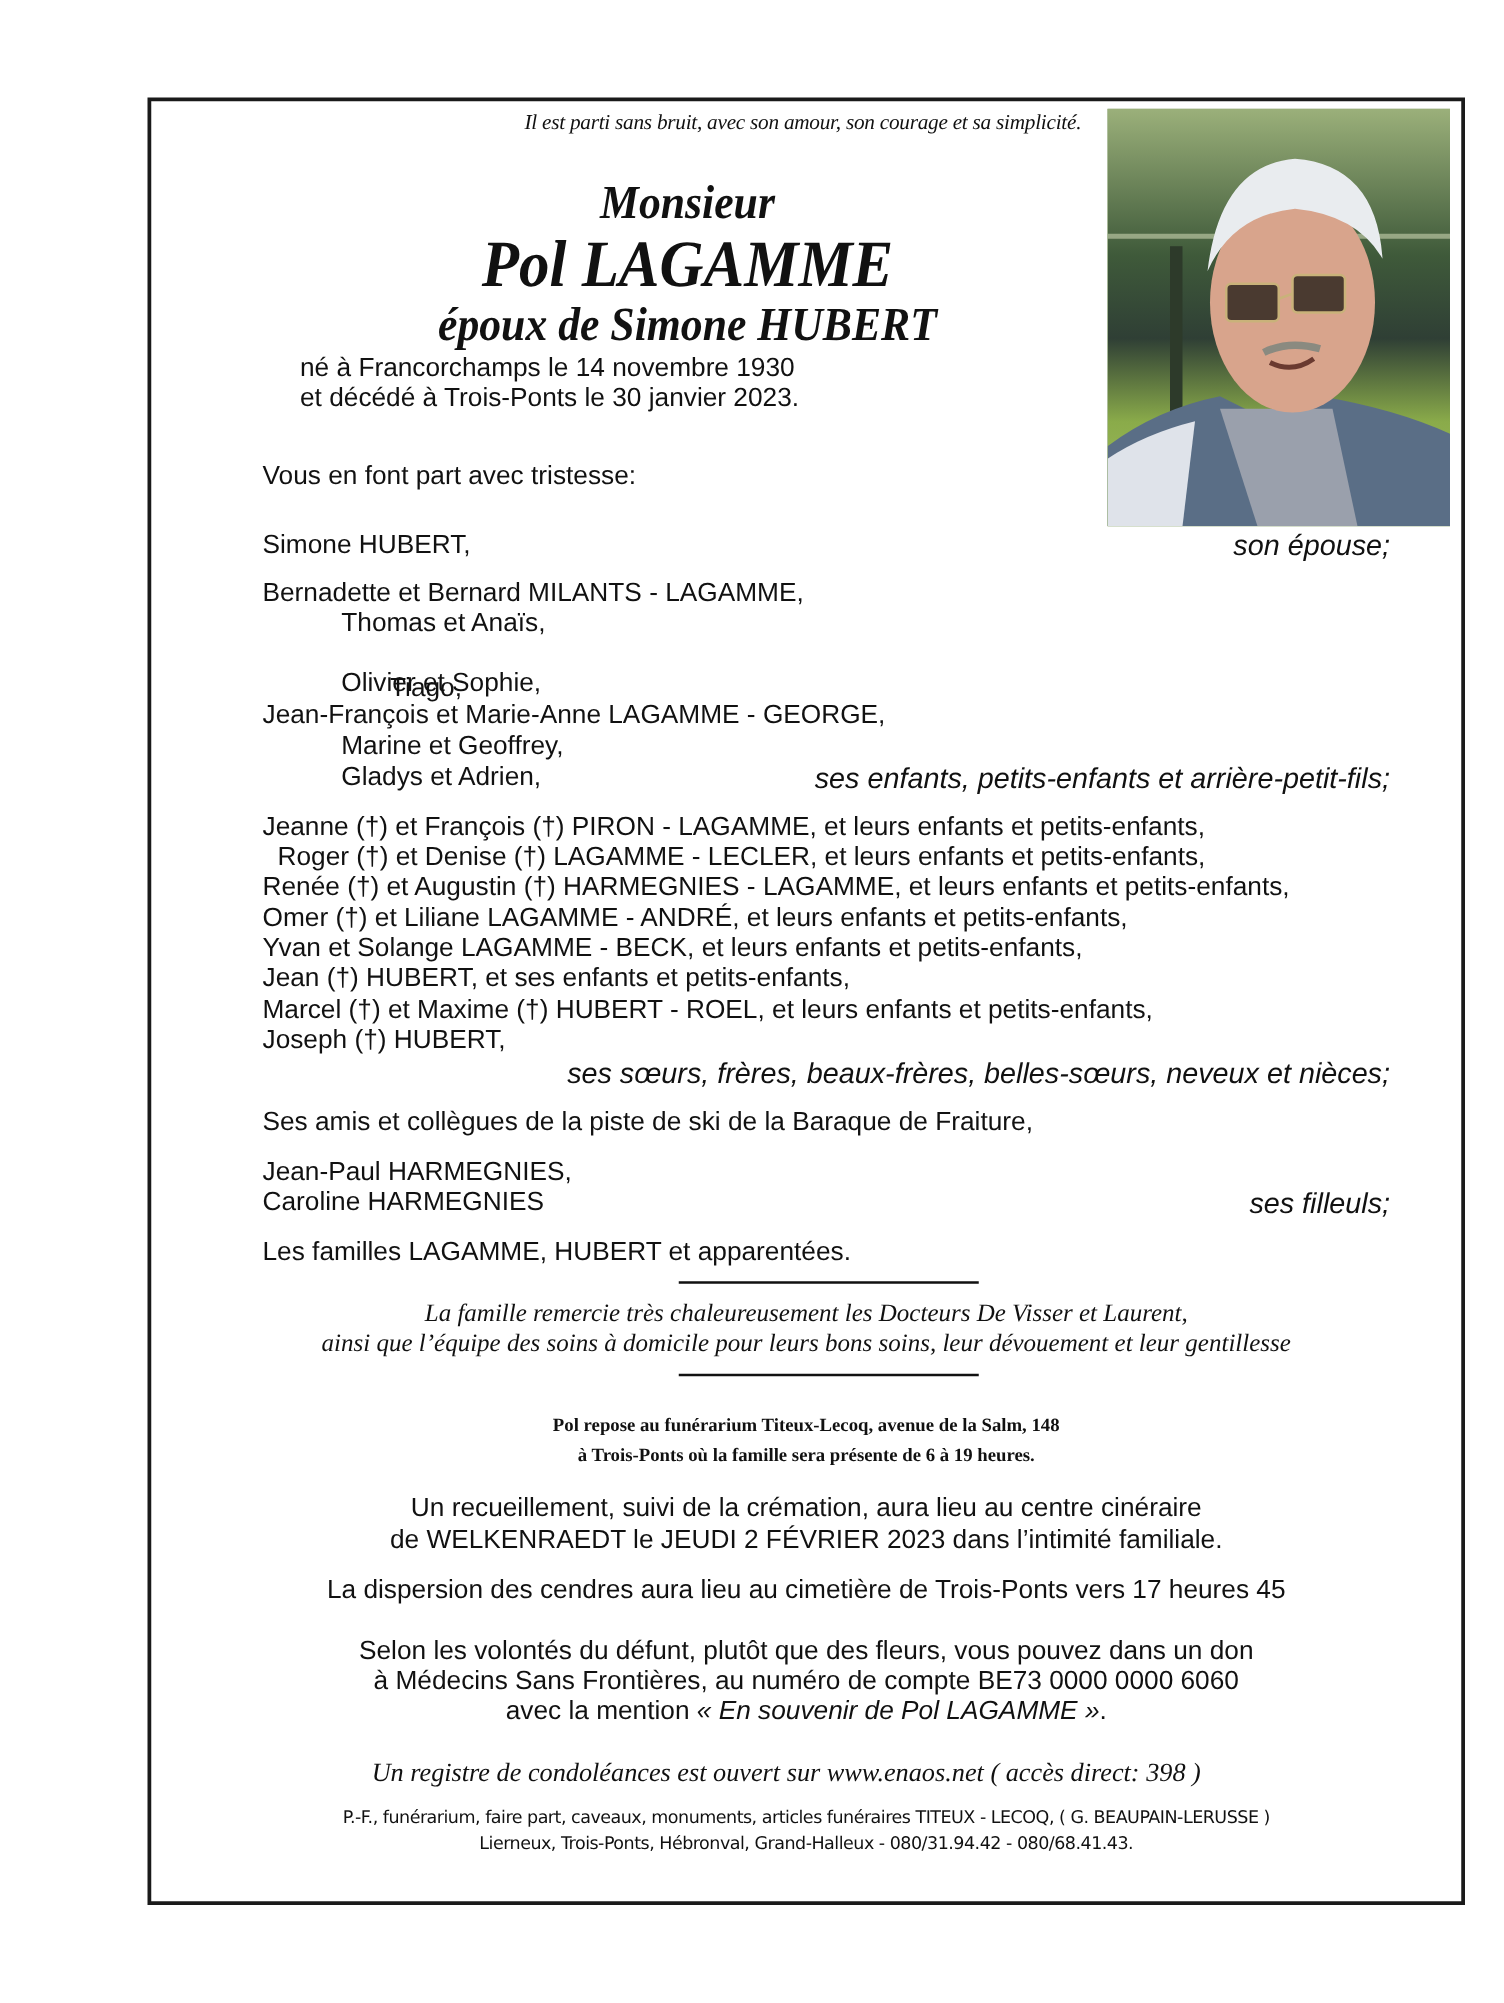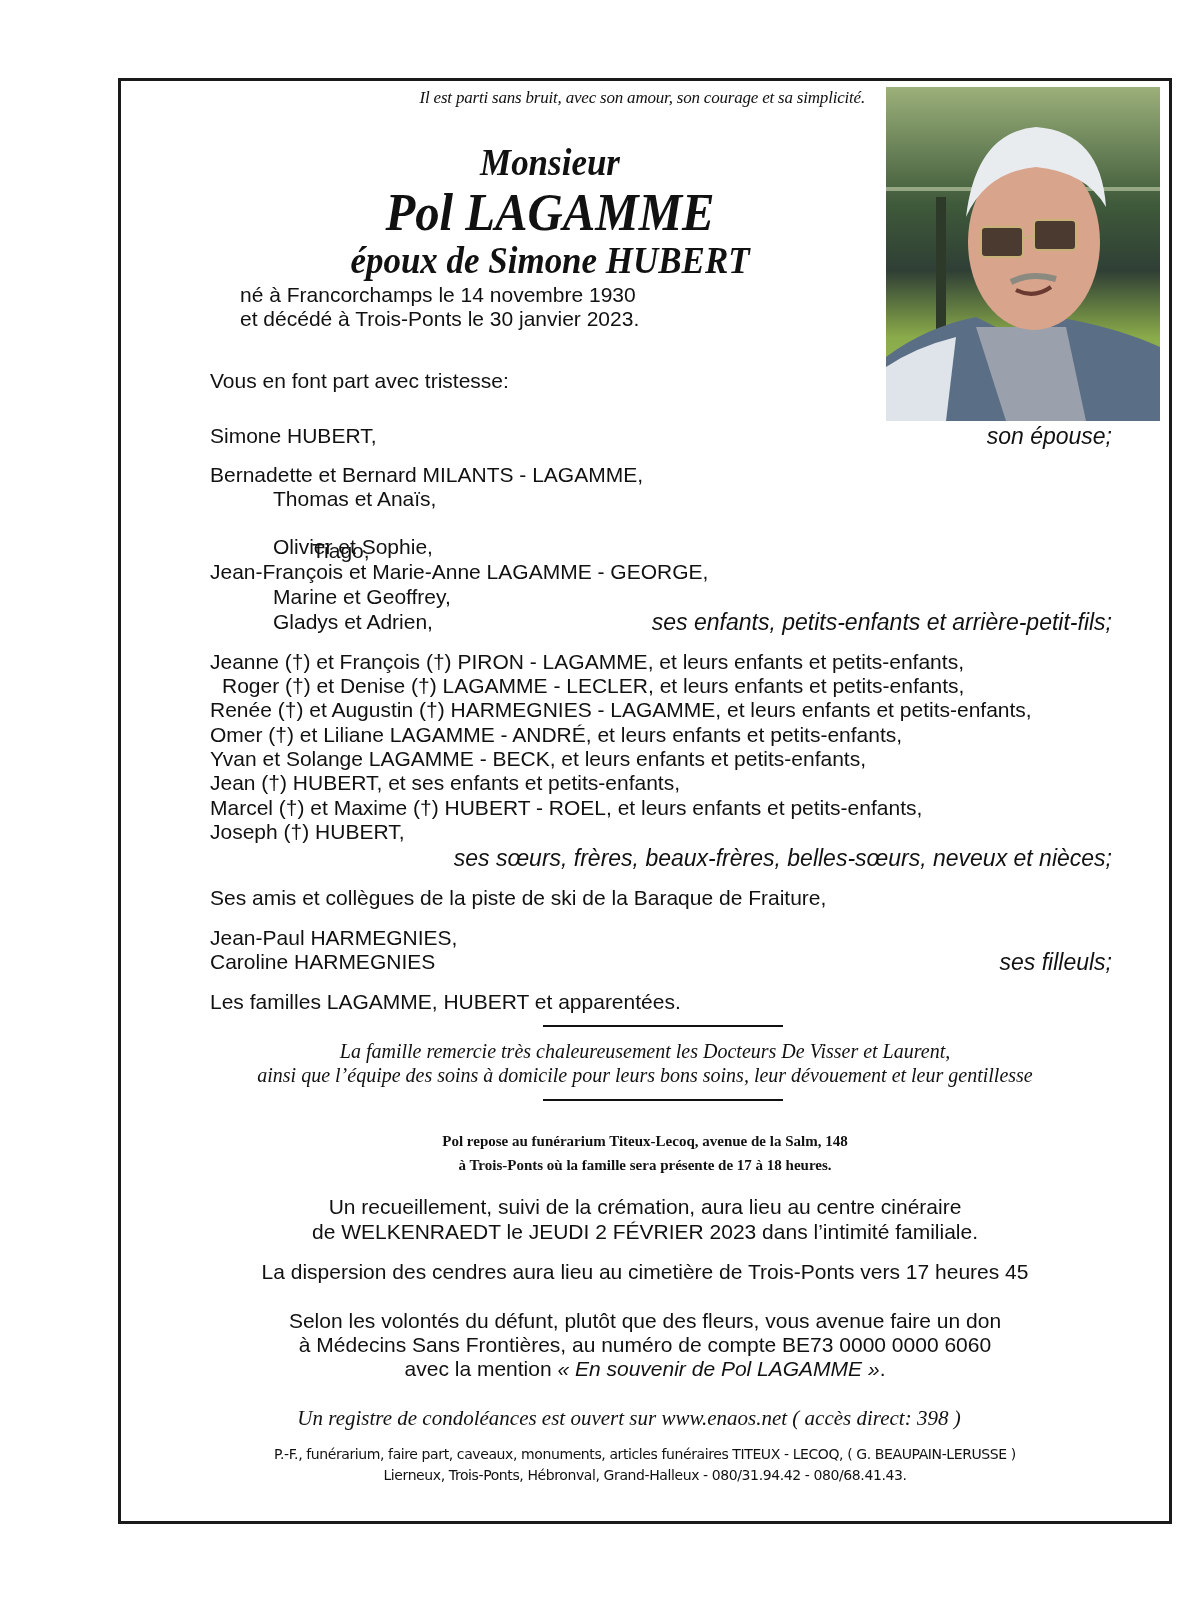--- a/index.html
+++ b/index.html
@@ -97,27 +97,27 @@
 <div class="row sans" style="top:990px;">Les familles LAGAMME, HUBERT  et apparentées.</div>
 
 <div class="sep" style="top:1025px;"></div>
 
 <div class="abs serif-it thanks" style="top:1040px;">La famille remercie très chaleureusement les Docteurs De Visser et Laurent,</div>
 <div class="abs serif-it thanks" style="top:1064px;">ainsi que l’équipe des soins à domicile pour leurs bons soins, leur dévouement et leur gentillesse</div>
 
 <div class="sep" style="top:1099px;"></div>
 
 <div class="abs bold-serif" style="top:1133px;">Pol repose au funérarium Titeux-Lecoq, avenue de la Salm, 148</div>
-<div class="abs bold-serif" style="top:1157px;">à Trois-Ponts où la famille sera présente de 17 à 18 heures.</div>
+<div class="abs bold-serif" style="top:1157px;">à Trois-Ponts où la famille sera présente de 6 à 19 heures.</div>
 
 <div class="abs info" style="top:1195px;">Un recueillement, suivi de la crémation, aura lieu au centre cinéraire</div>
 <div class="abs info" style="top:1220px;">de WELKENRAEDT le JEUDI 2 FÉVRIER 2023 dans l’intimité familiale.</div>
 
 <div class="abs info" style="top:1260px;">La dispersion des cendres aura lieu au cimetière de Trois-Ponts vers 17 heures 45</div>
 
-<div class="abs info" style="top:1309px;">Selon les volontés du défunt, plutôt que des fleurs, vous avenue faire un don</div>
+<div class="abs info" style="top:1309px;">Selon les volontés du défunt, plutôt que des fleurs, vous pouvez dans un don</div>
 <div class="abs info" style="top:1333px;">à Médecins Sans Frontières, au numéro de compte BE73 0000 0000 6060</div>
 <div class="abs info" style="top:1357px;"><span>avec la mention </span><span style="font-style:italic;">« En souvenir de Pol LAGAMME »</span><span>.</span></div>
 
 <div class="abs registry" style="top:1406px;"><span>Un registre de condoléances est ouvert sur </span><span>www.enaos.net</span><span> ( accès direct: 398 )</span></div>
 
 <div class="abs footer" style="top:1446px;">P.-F., funérarium, faire part, caveaux, monuments, articles funéraires  TITEUX - LECOQ,  ( G. BEAUPAIN-LERUSSE )</div>
 <div class="abs footer" style="top:1467px;">Lierneux, Trois-Ponts, Hébronval, Grand-Halleux  -  080/31.94.42  -  080/68.41.43.</div>
 
 </body></html>

